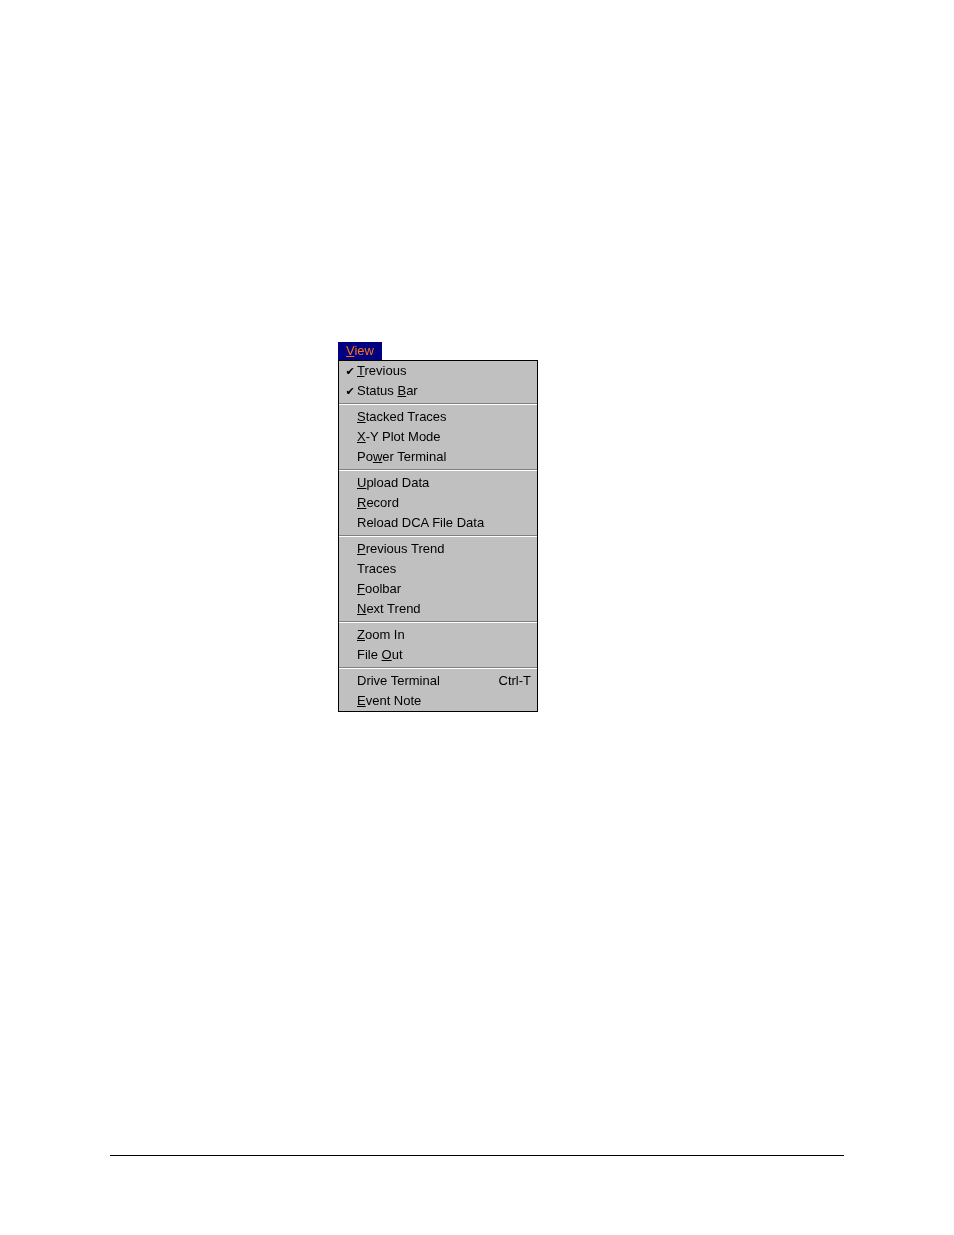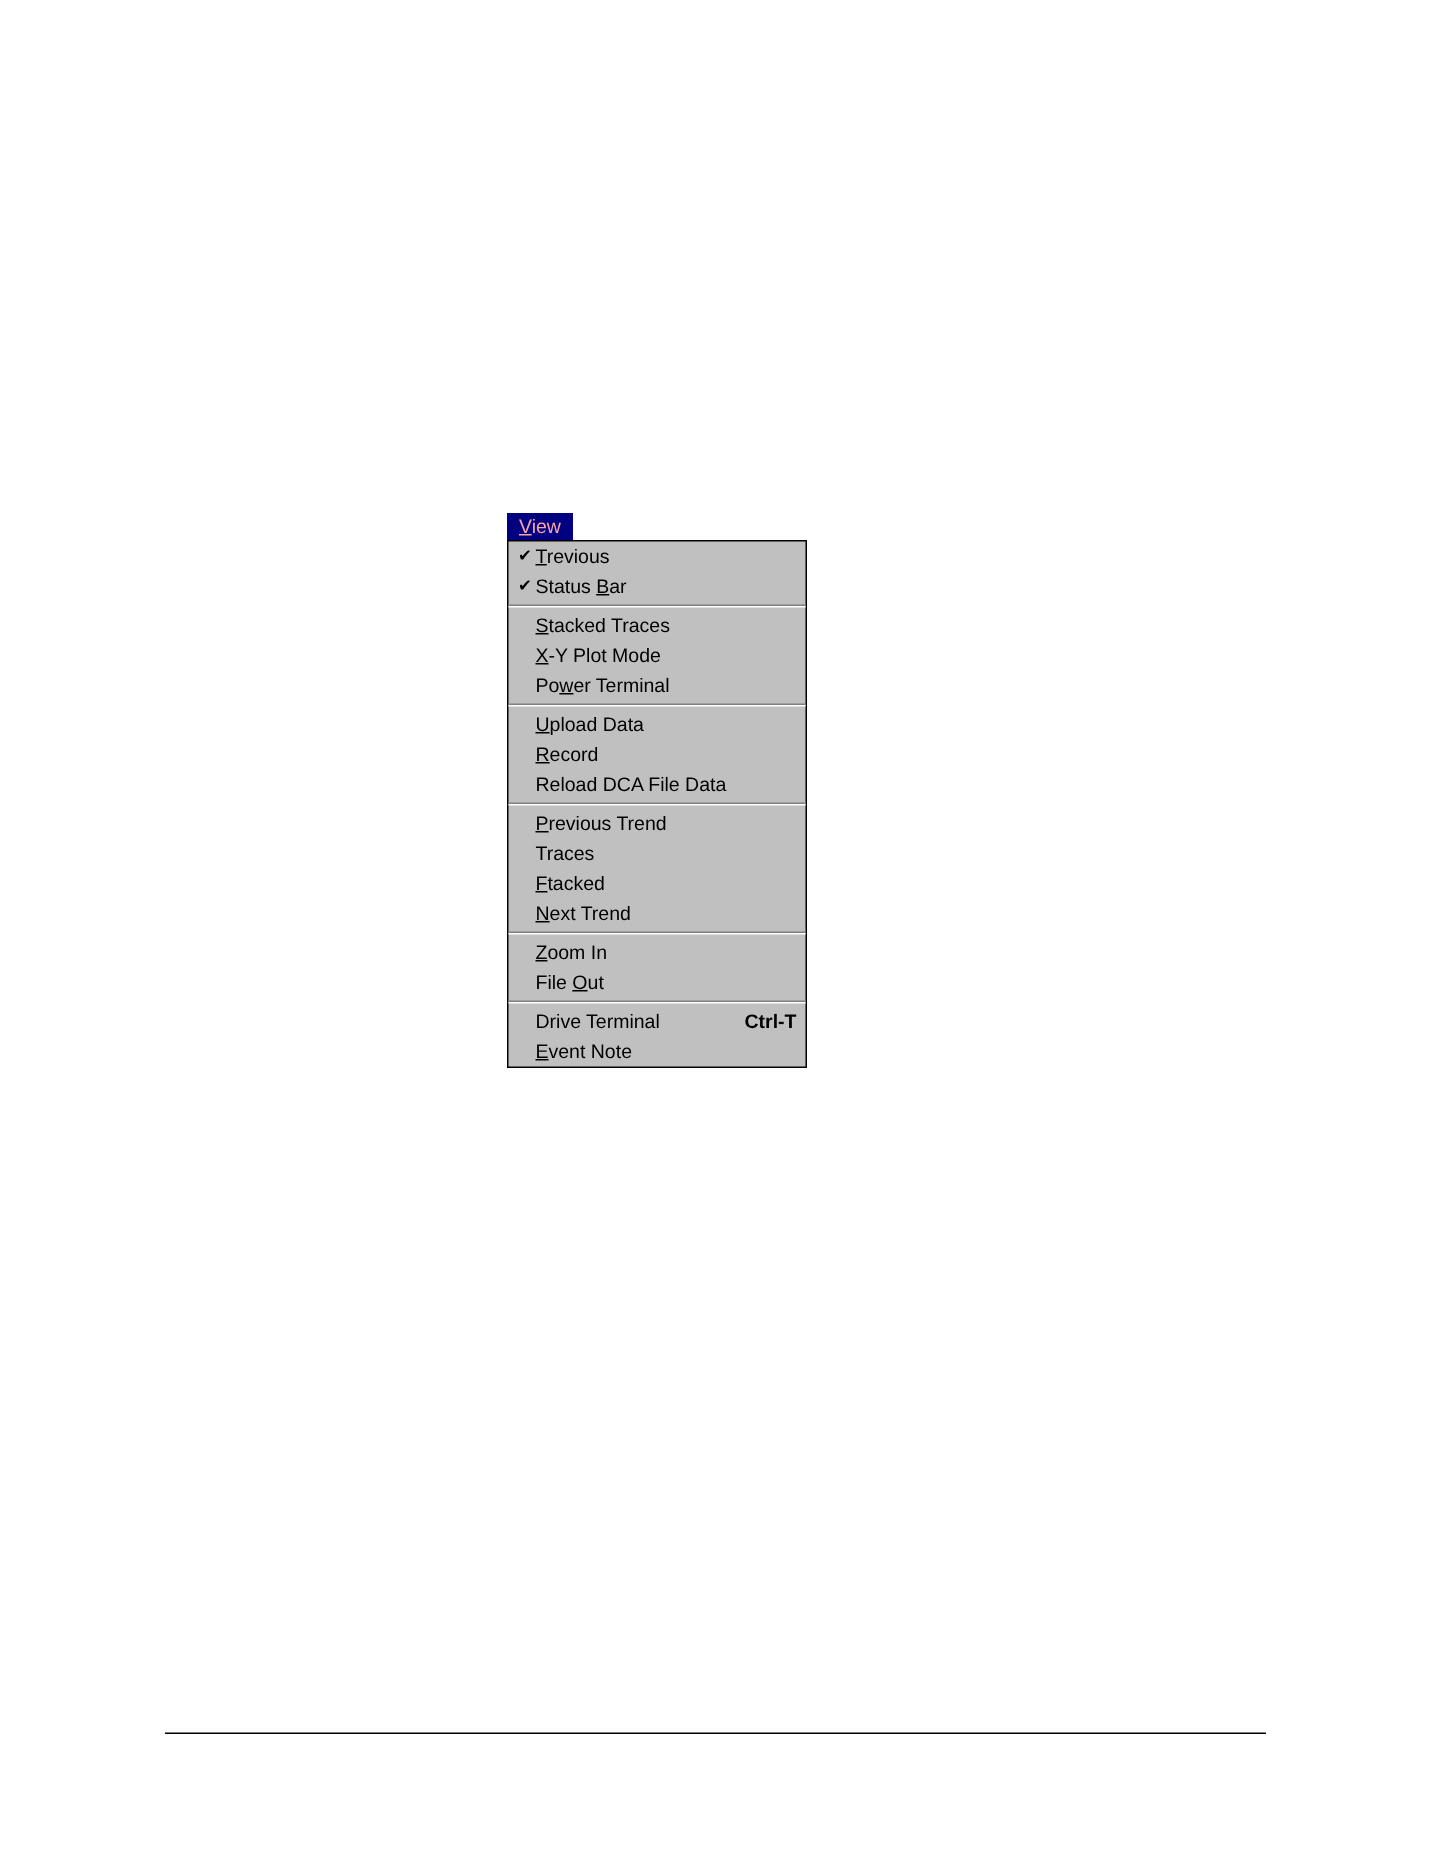--- a/index.html
+++ b/index.html
@@ -21,21 +21,21 @@
   
   .menu-wrap {
     position: absolute;
     left: 338px;
     top: 342px;
     width: 202px;
   }
   .menu-label {
     display: inline-block;
     background: #000080;
-    color: #fca5a5;
+    color: #f97316;
     padding: 1px 8px 2px 8px;
     font-size: 13px;
   }
   .menu-label .ul { text-decoration: underline; }
   .menu {
     width: 200px;
     background: #c0c0c0;
     border: 1px solid #000000;
     box-sizing: border-box;
   }
@@ -54,21 +54,21 @@
     white-space: nowrap;
   }
   .checkcol {
     width: 14px;
     flex: 0 0 14px;
     text-align: center;
     font-size: 11px;
   }
   .label { flex: 1 1 auto; }
   .label .ul { text-decoration: underline; }
-  .shortcut { flex: 0 0 auto; padding-left: 12px; font-weight: bold; }
+  .shortcut { flex: 0 0 auto; padding-left: 12px; }
 
   
   .footer-rule {
     position: absolute;
     left: 110px;
     right: 110px;
     top: 1155px;
     border-top: 1px solid #000;
     height: 0;
   }
@@ -121,21 +121,21 @@
         <div class="item">
           <span class="checkcol"></span>
           <span class="label"><span></span><span class="ul">P</span><span>revious Trend</span></span>
         </div>
         <div class="item">
           <span class="checkcol"></span>
           <span class="label"><span>Traces</span><span></span></span>
         </div>
         <div class="item">
           <span class="checkcol"></span>
-          <span class="label"><span></span><span class="ul">F</span><span>tacked</span></span>
+          <span class="label"><span></span><span class="ul">F</span><span>oolbar</span></span>
         </div>
         <div class="item">
           <span class="checkcol"></span>
           <span class="label"><span></span><span class="ul">N</span><span>ext Trend</span></span>
         </div>
         <div class="sep"></div>
         <div class="item">
           <span class="checkcol"></span>
           <span class="label"><span></span><span class="ul">Z</span><span>oom In</span></span>
         </div>

